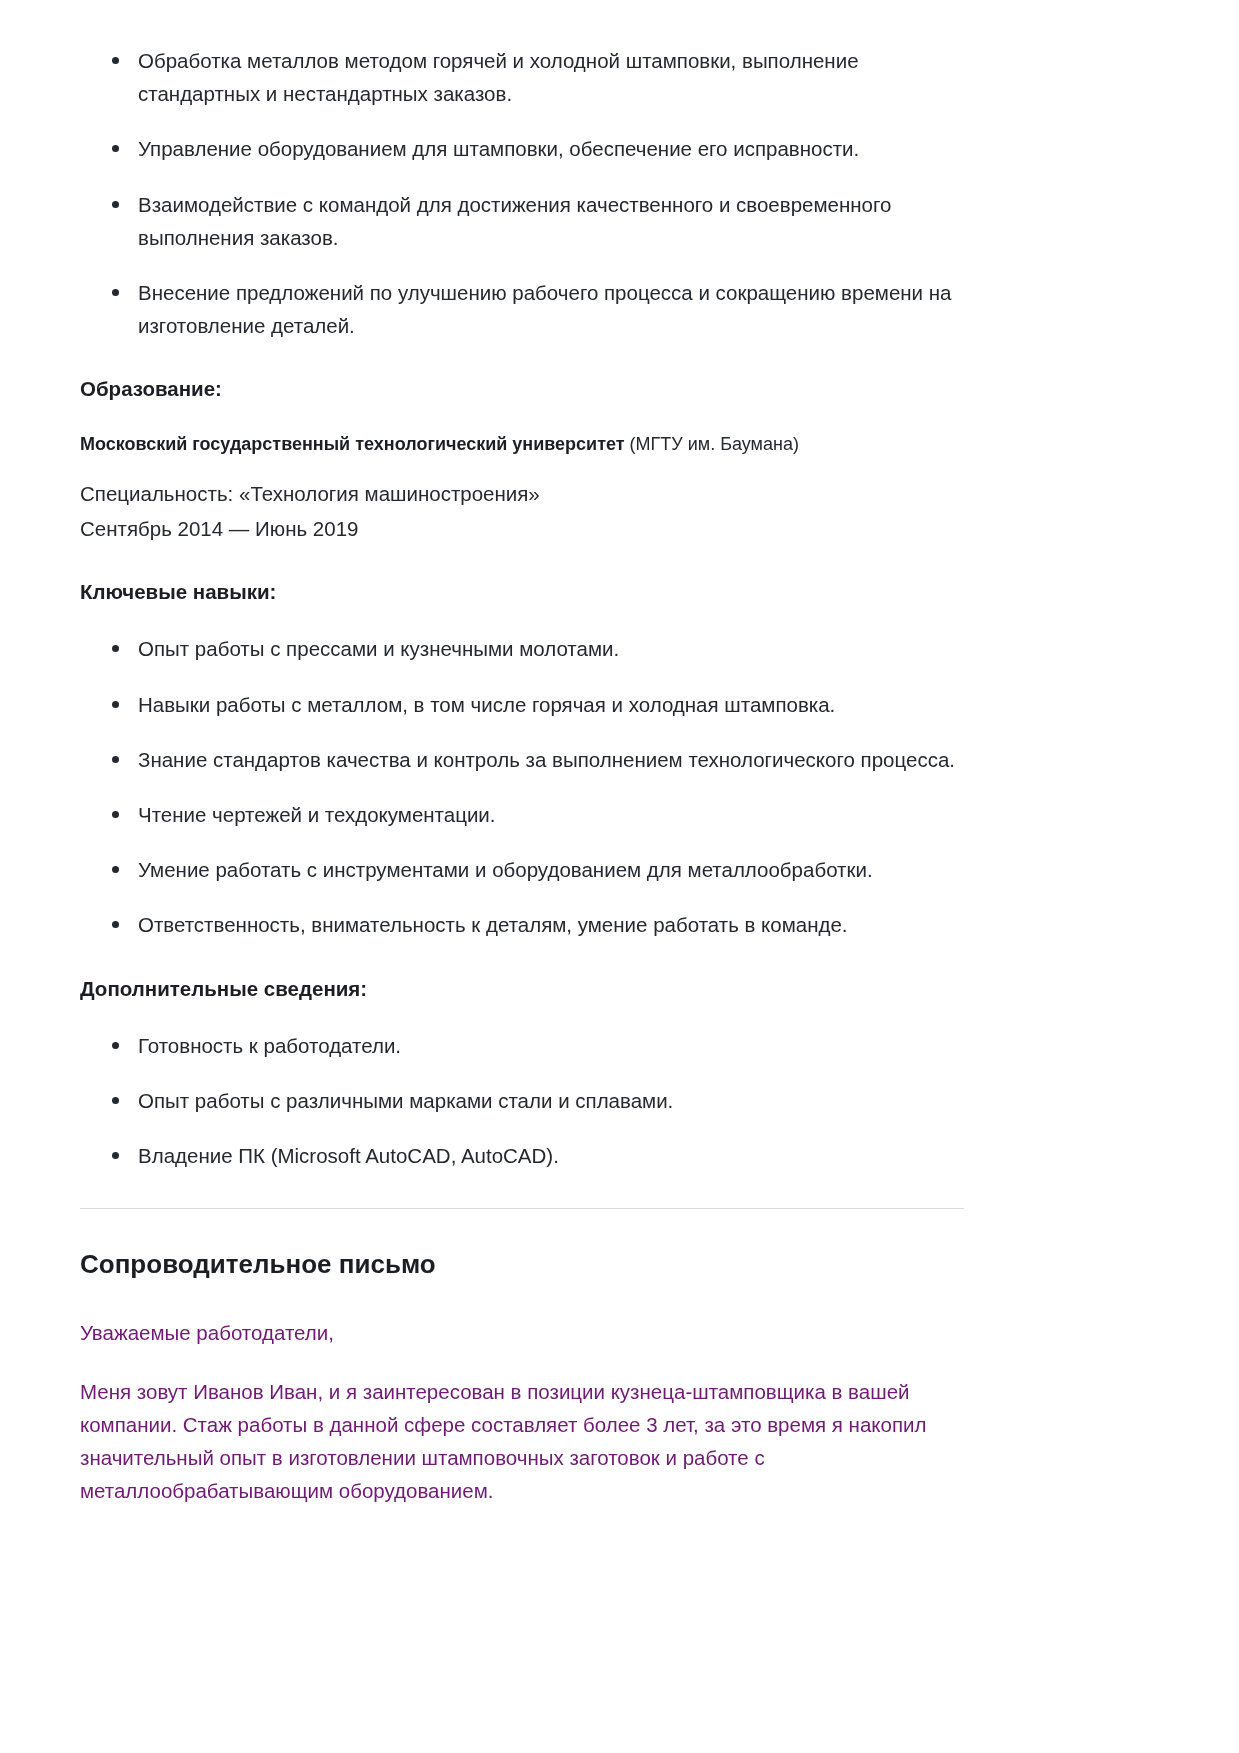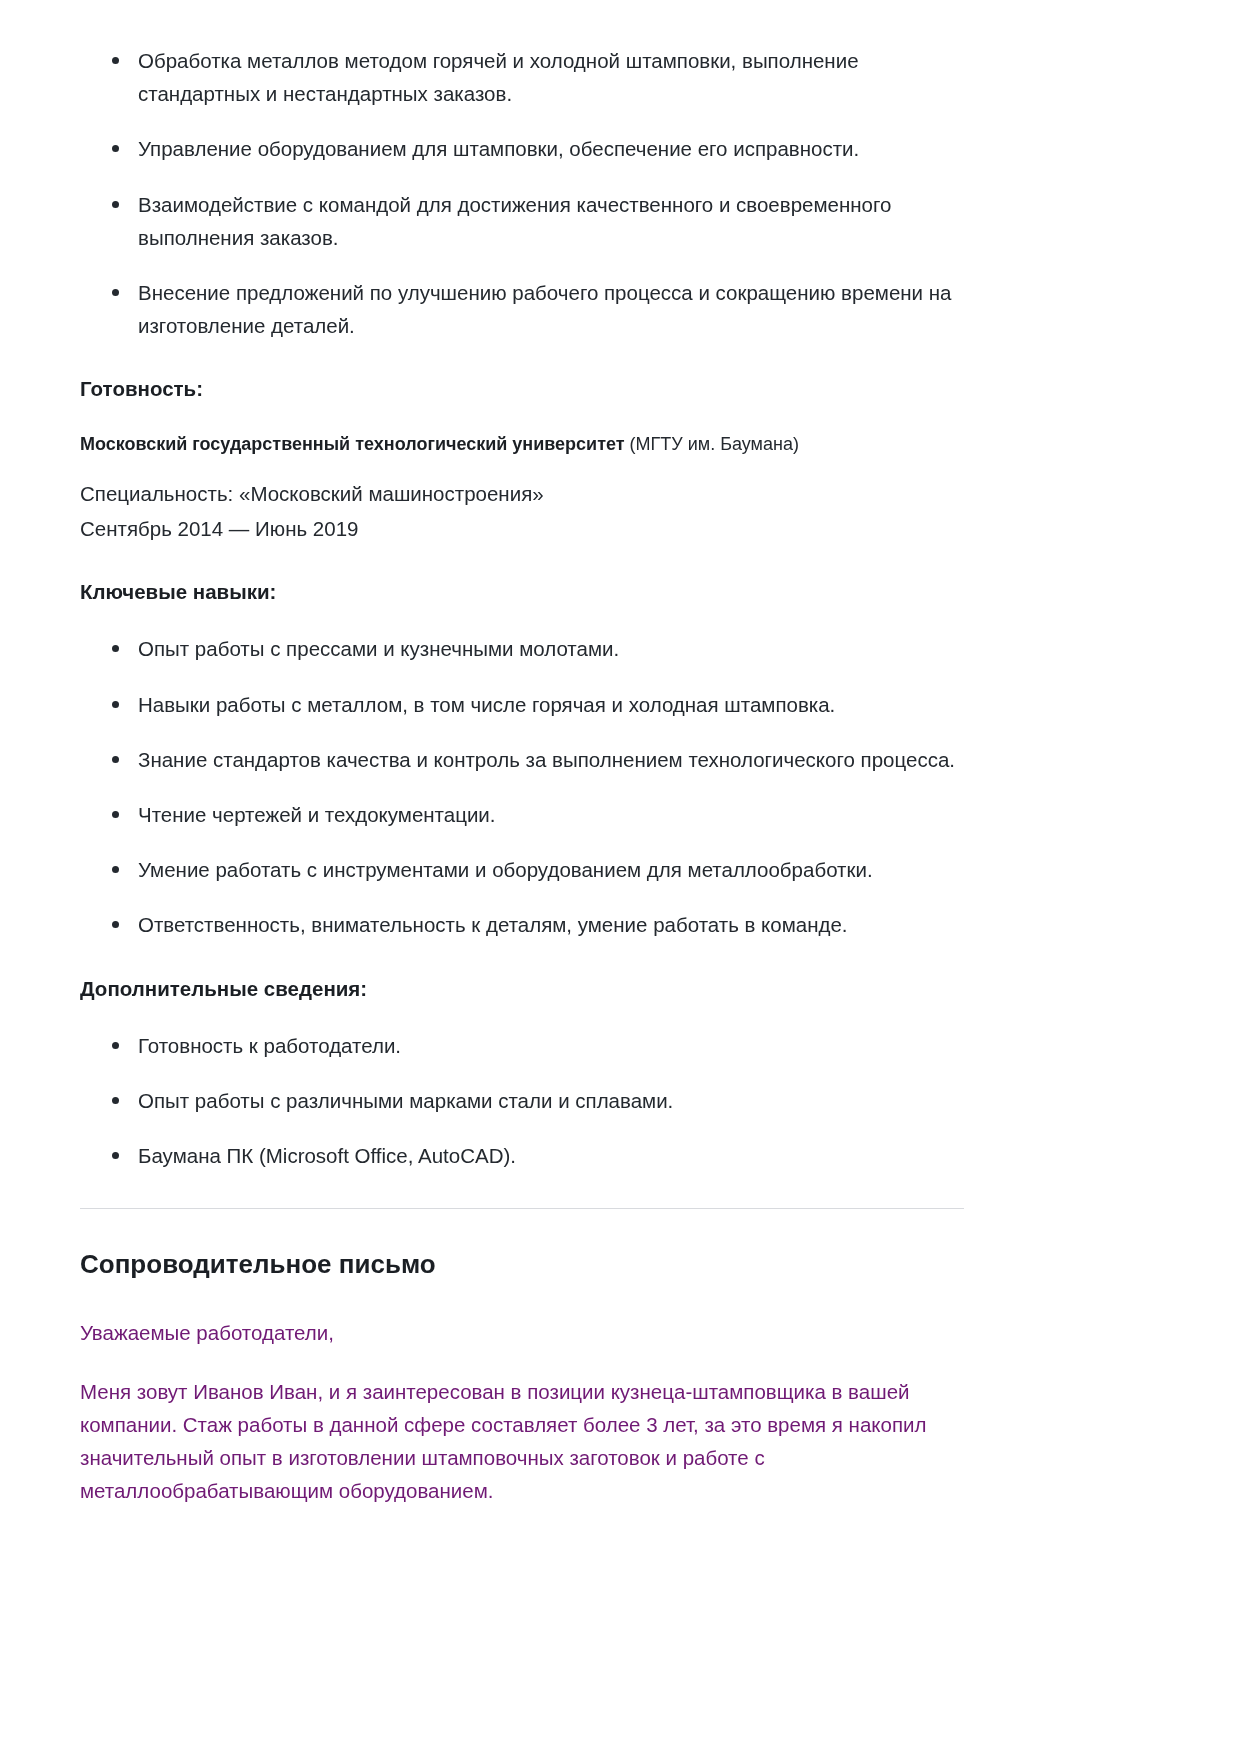--- a/index.html
+++ b/index.html
@@ -96,45 +96,45 @@
 <div class="page">
   <div class="doc">
 
     <ul class="bullets">
       <li>Обработка металлов методом горячей и холодной штамповки, выполнение стандартных и нестандартных заказов.</li>
       <li>Управление оборудованием для штамповки, обеспечение его исправности.</li>
       <li>Взаимодействие с командой для достижения качественного и своевременного выполнения заказов.</li>
       <li>Внесение предложений по улучшению рабочего процесса и сокращению времени на изготовление деталей.</li>
     </ul>
 
-    <div class="section-heading">Готовность:</div>
+    <div class="section-heading">Образование:</div>
 
     <div class="edu-org">
       <b>Московский государственный технологический университет</b><span> (МГТУ им. Баумана)</span>
     </div>
-    <div class="edu-line">Специальность: «Московский машиностроения»</div>
+    <div class="edu-line">Специальность: «Технология машиностроения»</div>
     <div class="edu-line">Сентябрь 2014 — Июнь 2019</div>
 
     <div class="section-heading">Ключевые навыки:</div>
 
     <ul class="bullets">
       <li>Опыт работы с прессами и кузнечными молотами.</li>
       <li>Навыки работы с металлом, в том числе горячая и холодная штамповка.</li>
       <li>Знание стандартов качества и контроль за выполнением технологического процесса.</li>
       <li>Чтение чертежей и техдокументации.</li>
       <li>Умение работать с инструментами и оборудованием для металлообработки.</li>
       <li>Ответственность, внимательность к деталям, умение работать в команде.</li>
     </ul>
 
     <div class="section-heading">Дополнительные сведения:</div>
 
     <ul class="bullets">
       <li>Готовность к работодатели.</li>
       <li>Опыт работы с различными марками стали и сплавами.</li>
-      <li>Баумана ПК (Microsoft Office, AutoCAD).</li>
+      <li>Владение ПК (Microsoft AutoCAD, AutoCAD).</li>
     </ul>
 
     <hr class="divider">
 
     <div class="cover-heading">Сопроводительное письмо</div>
     <div class="para">Уважаемые работодатели,</div>
     <div class="para">Меня зовут Иванов Иван, и я заинтересован в позиции кузнеца-штамповщика в вашей компании. Стаж работы в данной сфере составляет более 3 лет, за это время я накопил значительный опыт в изготовлении штамповочных заготовок и работе с металлообрабатывающим оборудованием.</div>
 
   </div>
 </div>

